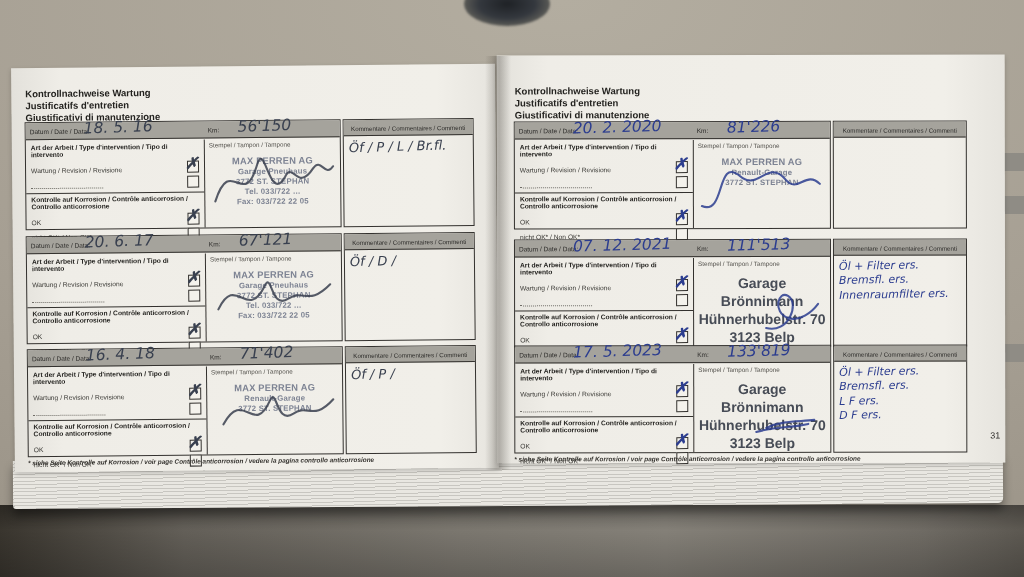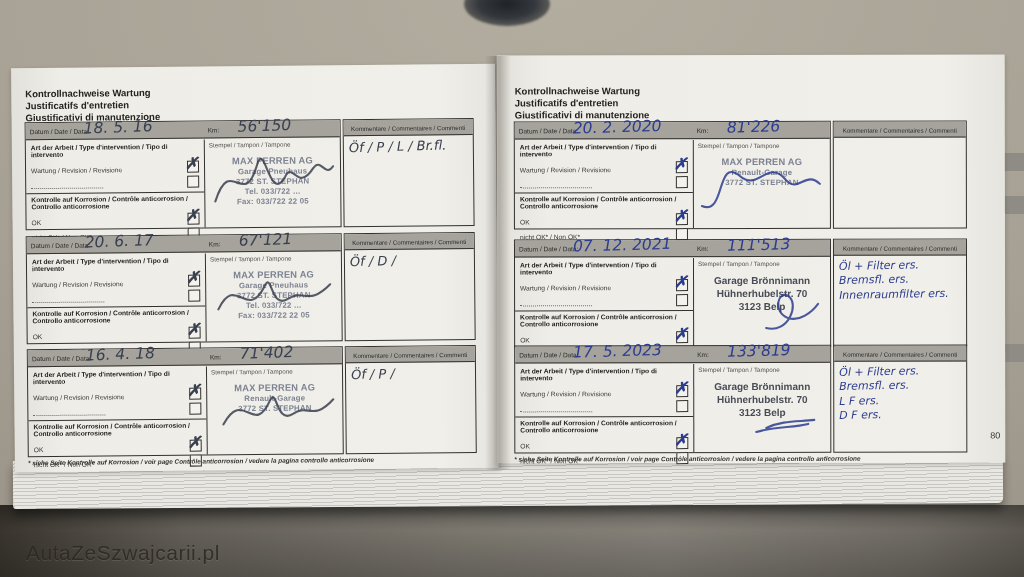--- a/index.html
+++ b/index.html
@@ -71,21 +71,21 @@
   .mark{position:absolute;left:-3px;top:-8px;font-size:16px;font-weight:bold;font-style:italic;}
   .dotted{width:72px;height:7px;border-bottom:1px dotted #6f6d67;}
   .work-divider{border-top:1.4px solid #33312e;margin:4px -5px 2px -5px;}
 
   .stamp-col{flex:1;position:relative;padding:2px 4px;}
   .stamp-label{font-size:6.3px;color:#55534e;}
   .stamp-text{text-align:center;margin-top:7px;line-height:1.3;}
   .stamp-line{display:block;}
   .stamp-gray .stamp-line{font-size:7.8px;font-weight:bold;color:#7d8393;letter-spacing:.2px;}
   .stamp-gray .stamp-line:first-child{font-size:9.3px;}
-  .stamp-dark .stamp-line{font-size:10px;font-weight:bold;color:#474c56;}
+  .stamp-dark .stamp-line{font-size:14px;font-weight:bold;color:#474c56;}
   .sig{position:absolute;left:2px;top:6px;width:130px;height:74px;z-index:3;}
   .sig path{fill:none;stroke-width:2.1;stroke-linecap:round;opacity:.85;}
   .sig.blue path{stroke:#2c3d8f;}
   .sig.dark path{stroke:#39404f;}
 
   .comments-box{position:absolute;top:0;bottom:0;border:1.8px solid #33312e;box-sizing:border-box;}
   .page-left .comments-box{left:318px;width:131px;}
   .page-right .comments-box{left:319px;width:134px;}
   .comments-bar{height:16px;background:#a5a39c;border-bottom:1.8px solid #33312e;
     font-size:6.2px;color:#2c2b29;text-align:center;padding-top:4.5px;box-sizing:border-box;white-space:nowrap;overflow:hidden;}
@@ -456,20 +456,19 @@
         <div class="comments-bar">Kommentare / Commentaires / Commenti</div>
         <div class="comments-body">
           <span class="hw hw-line hw-md pen-blue">Öl + Filter ers.</span>
           <span class="hw hw-line hw-md pen-blue">Bremsfl. ers.</span>
           <span class="hw hw-line hw-md pen-blue">L F ers.</span>
           <span class="hw hw-line hw-md pen-blue">D F ers.</span>
         </div>
       </div>
     </div>
 
-    <div class="page-num">80</div>
+    <div class="page-num">31</div>
     <div class="footnote">* siehe Seite Kontrolle auf Korrosion / voir page Contrôle anticorrosion / vedere la pagina controllo anticorrosione</div>
   </div>
 
   <div class="spine"></div>
   <div class="bottom-surface"></div>
-  <div class="watermark">AutaZeSzwajcarii.pl</div>
 </div>
 
 </body></html>

